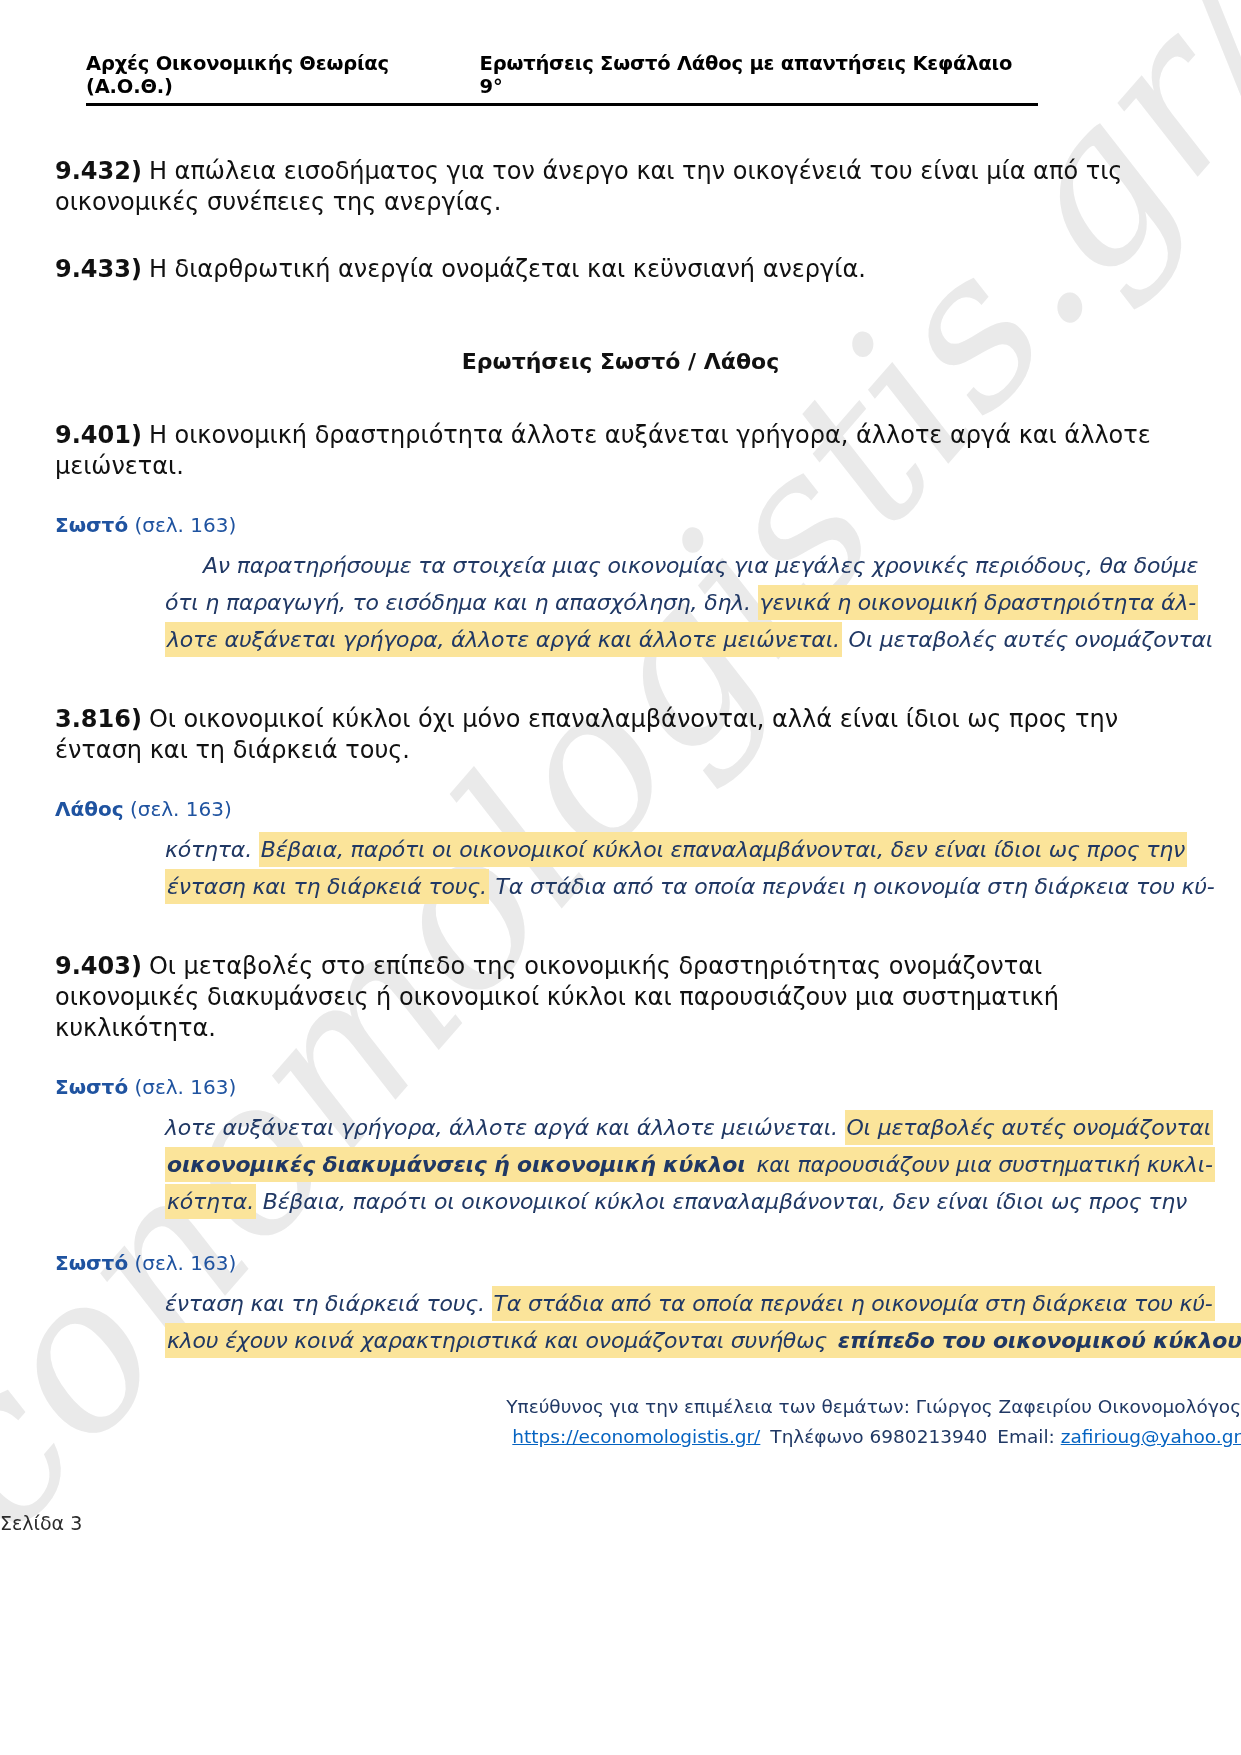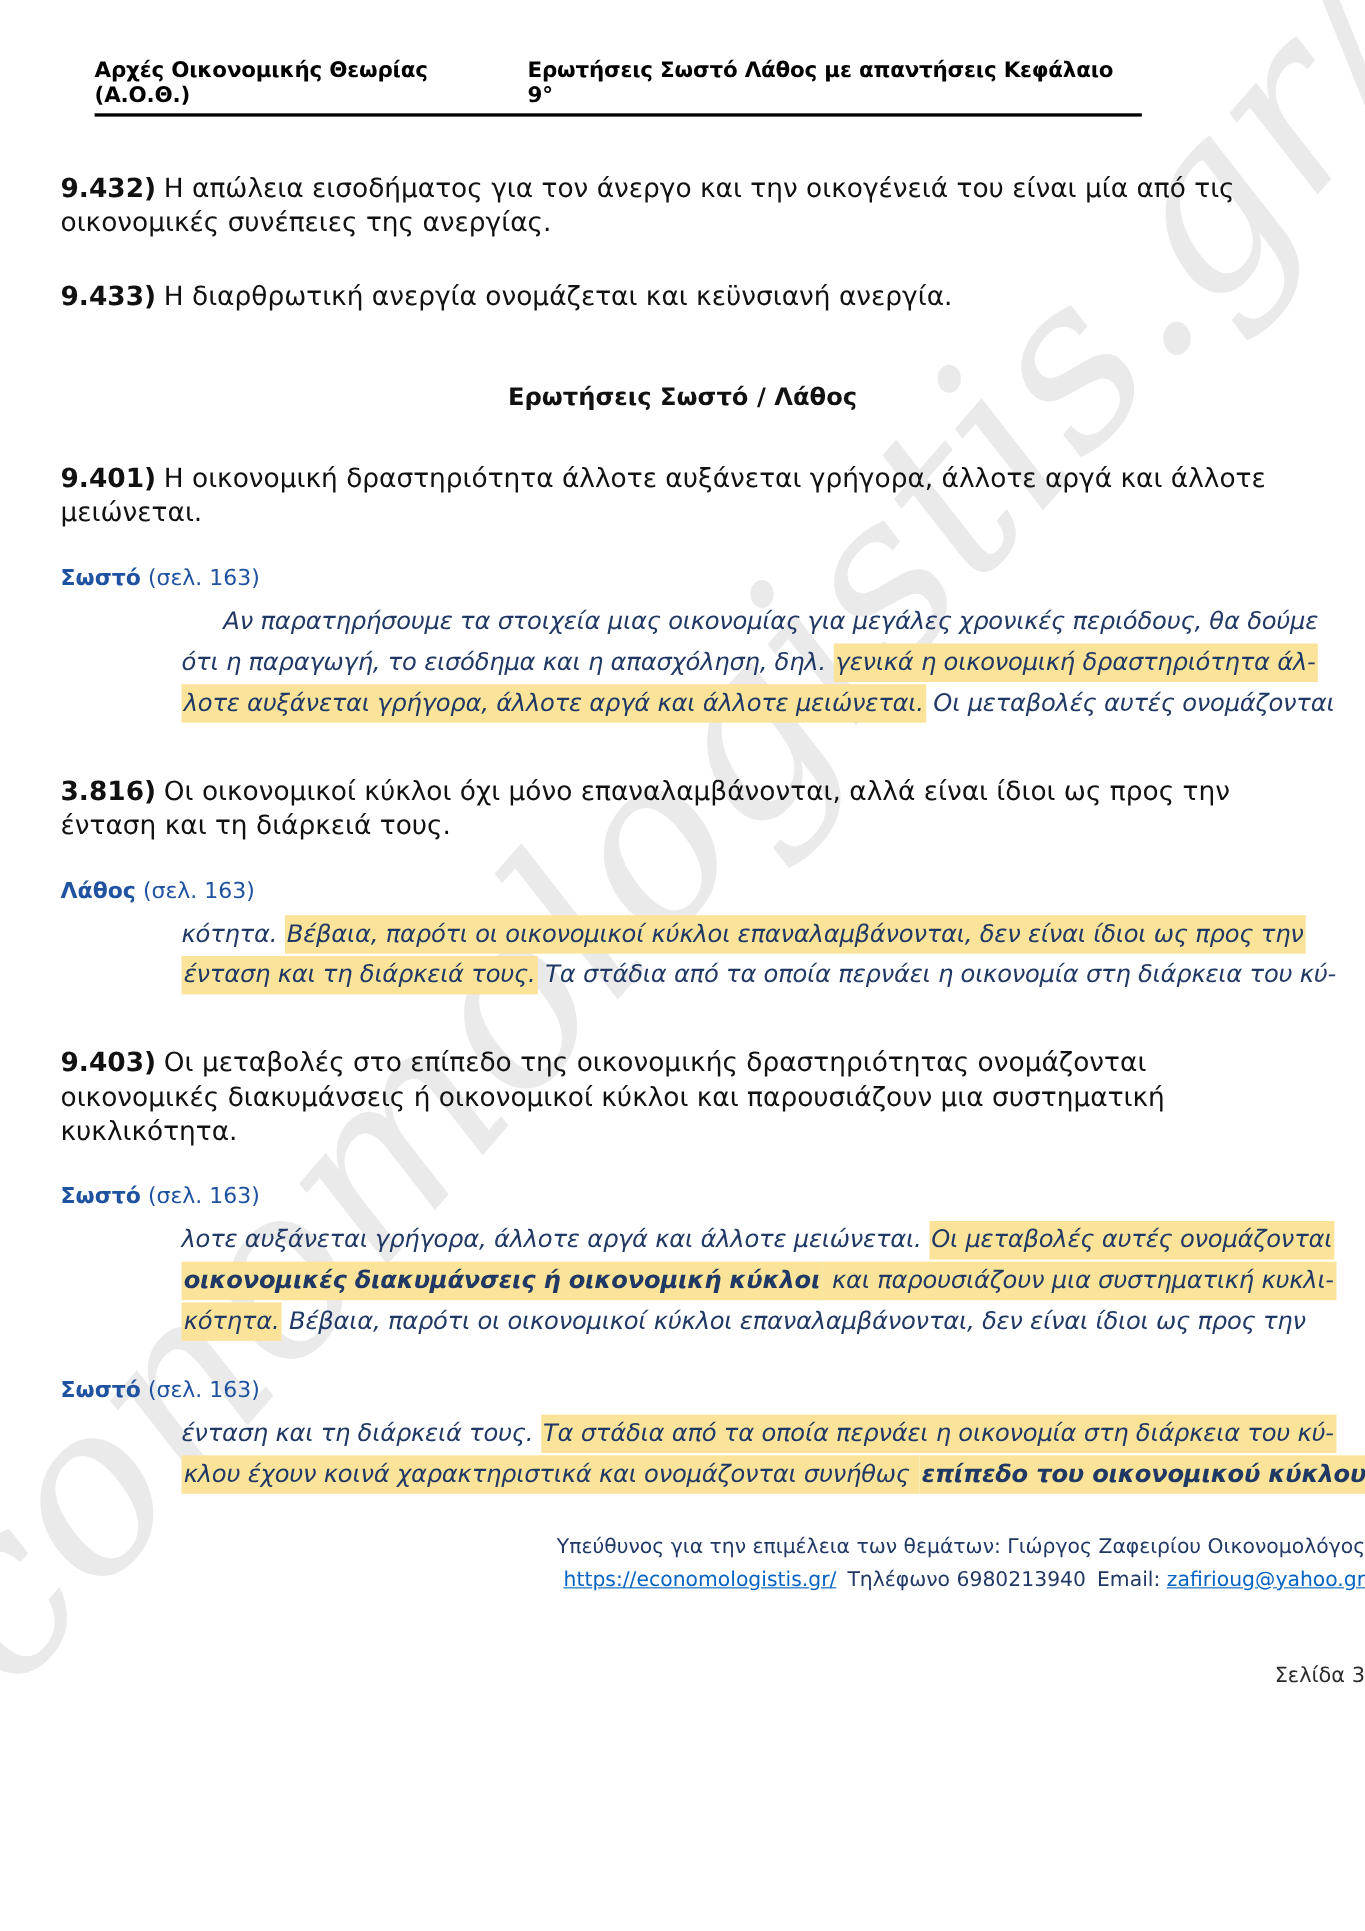--- a/index.html
+++ b/index.html
@@ -88,21 +88,21 @@
   }
   .f-line{margin:0 0 9px;}
   .f-sep{display:inline-block;width:10px;}
   .f-link{color:var(--link-blue);text-decoration:underline;cursor:pointer;}
   .page-number{
     position:absolute;
     z-index:1;
     top:1512px;
     left:0;
     width:100%;
-    text-align:right;
+    text-align:left;
     font-size:19px;
     color:#2b2b2b;
     margin:0;
   }
 </style>
 </head>
 <body>
 
 <div class="page">
 

